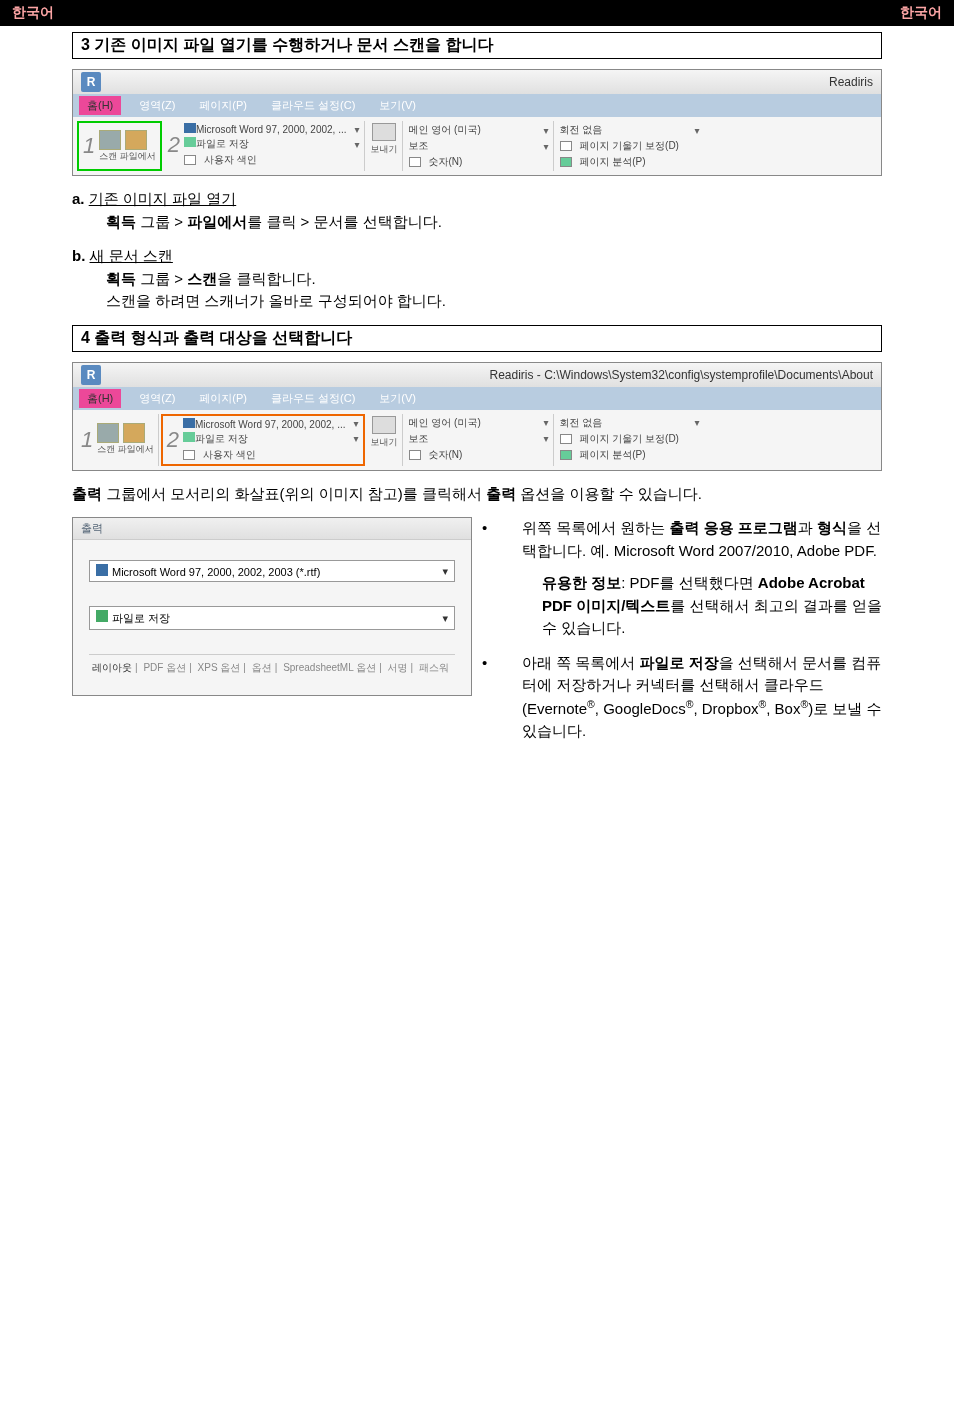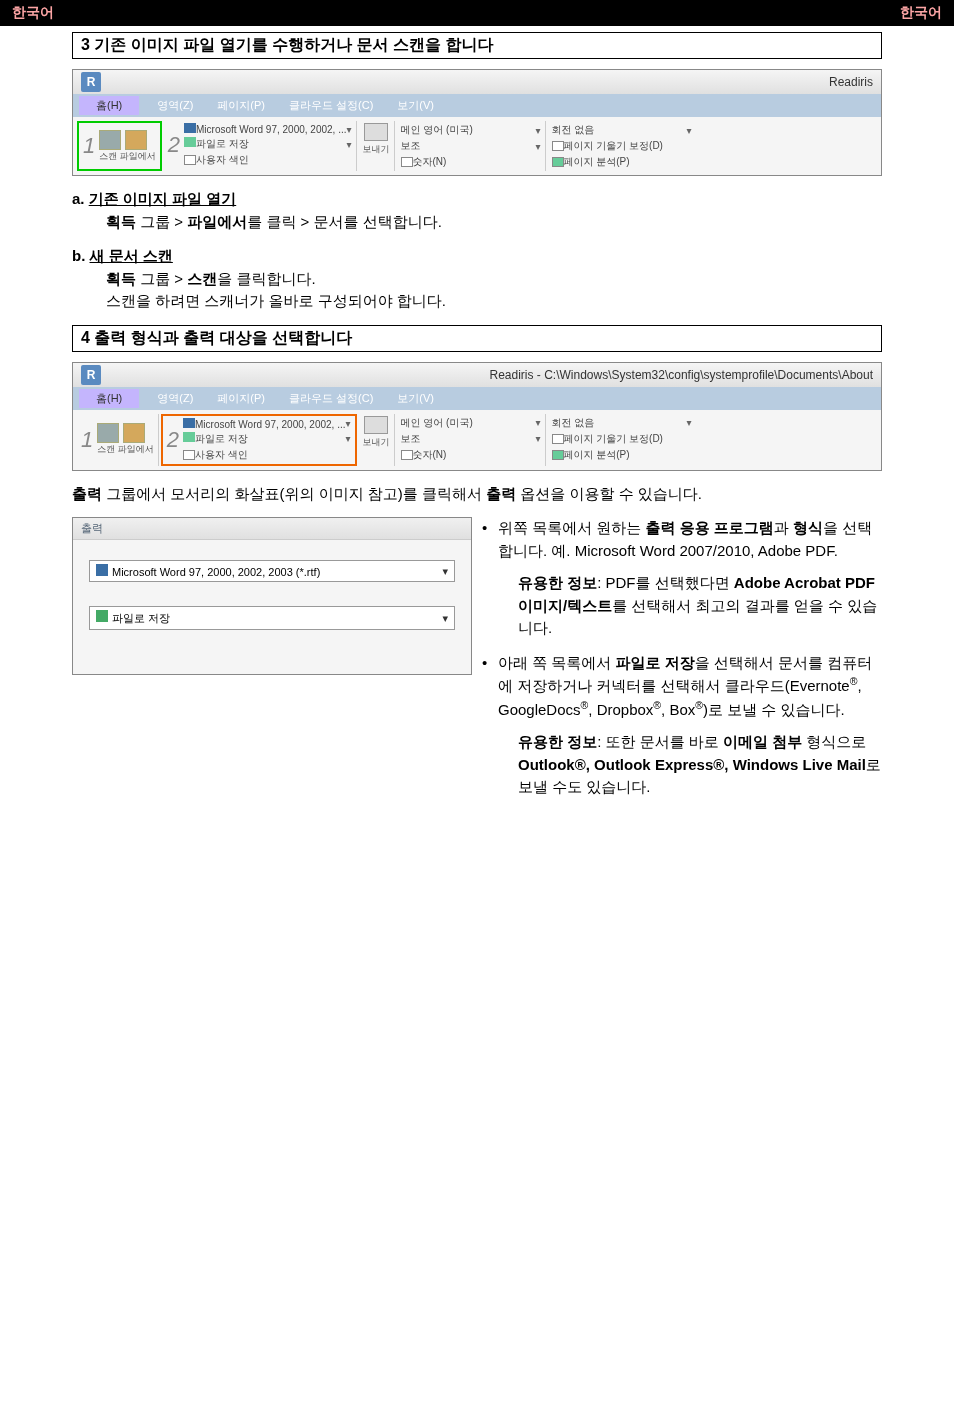--- a/index.html
+++ b/index.html
@@ -8,46 +8,46 @@
     .header-bar { display: flex; justify-content: space-between; background: black; color: #fca5a5; padding: 4px 12px; font-size: 14px; font-weight: bold; margin-bottom: 6px; }
     
     .section-title { border: 1.5px solid black; padding: 2px 8px; font-size: 16px; font-weight: bold; margin: 0 72px 10px 72px; }
     
     .app-screenshot { margin: 0 72px 10px 72px; border: 1px solid #888; background: #e8e8e8; }
     .app-top { display: flex; align-items: center; background: linear-gradient(#f5f5f5, #e0e0e0); padding: 2px 8px; justify-content: space-between; }
     .app-icon { width: 20px; height: 20px; background: #5a8ac0; display: flex; align-items: center; justify-content: center; color: white; font-weight: bold; font-size: 12px; border-radius: 2px; }
     .app-title { font-size: 12px; color: #333; }
     
     .tab-bar { background: #b8cce0; display: flex; gap: 12px; padding: 2px 6px; font-size: 11px; color: white; }
-    .tab-bar .tab-active { background: #c4b5fd; color: #333; padding: 2px 17px; }
+    .tab-bar .tab-active { background: #ec4899; color: #333; padding: 2px 8px; }
     .tab-bar .tab-item { padding: 2px 6px; }
     
     .ribbon { display: flex; background: #f5f5f5; padding: 4px; gap: 2px; }
     .ribbon-group { border-right: 1px solid #ccc; padding: 2px 4px; display: flex; flex-direction: column; font-size: 10px; gap: 2px; }
     .ribbon-group.first { flex-direction: row; align-items: center; gap: 4px; }
     .step-num { color: #888; font-size: 22px; font-style: italic; }
     .ribbon-icons { display: flex; gap: 4px; }
     .ribbon-icon { width: 22px; height: 20px; background: #d4a85c; border: 1px solid #aa7; }
     .ribbon-icon.scanner { background: #9aa; }
     .ribbon-label { font-size: 9px; color: #555; text-align: center; }
-    .ribbon-item { display: flex; align-items: center; gap: 0; font-size: 10px; color: #444; }
+    .ribbon-item { display: flex; align-items: center; gap: 8px; font-size: 10px; color: #444; }
     .ribbon-item .mini-icon { width: 12px; height: 10px; display: inline-block; }
     .ribbon-item .mini-icon.word { background: #3a6ea5; }
     .ribbon-item .mini-icon.cloud { background: #6c9; }
     .ribbon-item .mini-icon.check { background: #fff; border: 1px solid #888; }
     .ribbon-dropdown { display: flex; justify-content: space-between; min-width: 140px; }
     .ribbon-dropdown .arrow { color: #666; }
     .highlight-green { border: 2px solid #0c0; }
     .highlight-orange { border: 2px solid #e60; }
     .send-group { display: flex; align-items: center; }
     .send-icon { width: 24px; height: 18px; background: #ddd; border: 1px solid #999; }
     
     .content-block { margin: 12px 72px; font-size: 15px; line-height: 1.5; }
     .content-block b { font-weight: bold; }
-    .content-block .sub-heading { font-weight: bold; text-decoration: underline; }
+    .content-block .sub-heading { font-weight: normal; text-decoration: underline; }
     .indent { margin-left: 34px; }
     
     .two-col { display: flex; margin: 0 72px; gap: 10px; }
     .left-panel { width: 400px; }
     .right-panel { flex: 1; }
     
     .dialog-box { border: 1px solid #888; background: #f5f5f5; padding: 0; }
     .dialog-title { background: linear-gradient(#f0f0f0, #e0e0e0); padding: 3px 8px; font-size: 11px; color: #567; border-bottom: 1px solid #ccc; }
     .dialog-body { padding: 20px 16px; }
     .dialog-dropdown { background: white; border: 1px solid #999; padding: 3px 6px; display: flex; align-items: center; justify-content: space-between; font-size: 11px; margin-bottom: 24px; }
@@ -56,21 +56,21 @@
     .dialog-dropdown .arrow { color: #333; }
     .dialog-check { display: flex; align-items: center; gap: 6px; font-size: 11px; color: #444; margin-bottom: 24px; }
     .dialog-check .cb { width: 12px; height: 12px; border: 1px solid #888; background: white; }
     .dialog-tabs { border-top: 1px solid #ccc; padding-top: 6px; font-size: 10px; color: #888; }
     .dialog-tabs span { padding: 0 3px; }
     .dialog-tabs .active-tab { color: #333; }
     
     .bullet-list { font-size: 15px; line-height: 1.5; }
     .bullet-item { display: flex; gap: 10px; margin-bottom: 12px; }
     .bullet-mark { width: 6px; min-width: 6px; }
-    .bullet-text { flex: 1; }
+    .bullet-text { flex: 1; margin-left: 24px; }
     .bullet-text .tip { margin-top: 10px; margin-left: 20px; }
     .bullet-text b { font-weight: bold; }
     sup { font-size: 0.7em; }
   </style>
 </head>
 <body>
 
 <div class="header-bar">
   <span>한국어</span>
   <span>한국어</span>
@@ -261,37 +261,43 @@
       <div class="dialog-title">출력</div>
       <div class="dialog-body">
         <div class="dialog-dropdown">
           <span><span class="dd-icon"></span><span>Microsoft Word 97, 2000, 2002, 2003 (*.rtf)</span></span>
           <span class="arrow">▾</span>
         </div>
         <div class="dialog-dropdown">
           <span><span class="dd-icon disk"></span><span>파일로 저장</span></span>
           <span class="arrow">▾</span>
         </div>
+        <div class="dialog-tabs">
+          <span class="active-tab">레이아웃</span>|
+          <span>PDF 옵션</span>|
+          <span>XPS 옵션</span>|
+          <span>옵션</span>|
+          <span>SpreadsheetML 옵션</span>|
+          <span>서명</span>|
+          <span>패스워</span>
+        </div>
       </div>
     </div>
   </div>
 
   <div class="right-panel bullet-list">
     <div class="bullet-item">
       <span class="bullet-mark">•</span>
       <div class="bullet-text">
         <span>위쪽 목록에서 원하는 </span><b>출력 응용 프로그램</b><span>과 </span><b>형식</b><span>을 선택합니다. 예. Microsoft Word 2007/2010, Adobe PDF.</span>
         <div class="tip">
           <b>유용한 정보</b><span>: PDF를 선택했다면 </span><b>Adobe Acrobat PDF 이미지/텍스트</b><span>를 선택해서 최고의 결과를 얻을 수 있습니다.</span>
         </div>
       </div>
     </div>
     <div class="bullet-item">
       <span class="bullet-mark">•</span>
       <div class="bullet-text">
         <span>아래 쪽 목록에서 </span><b>파일로 저장</b><span>을 선택해서 문서를 컴퓨터에 저장하거나 커넥터를 선택해서 클라우드(Evernote</span><sup>®</sup><span>, GoogleDocs</span><sup>®</sup><span>, Dropbox</span><sup>®</sup><span>, Box</span><sup>®</sup><span>)로 보낼 수 있습니다.</span>
-        <div class="tip">
-          <b>유용한 정보</b><span>: 또한 문서를 바로 </span><b>이메일 첨부</b><span> 형식으로 </span><b>Outlook®, Outlook Express®, Windows Live Mail</b><span>로 보낼 수도 있습니다.</span>
-        </div>
       </div>
     </div>
   </div>
 </div>
 
 </body></html>

